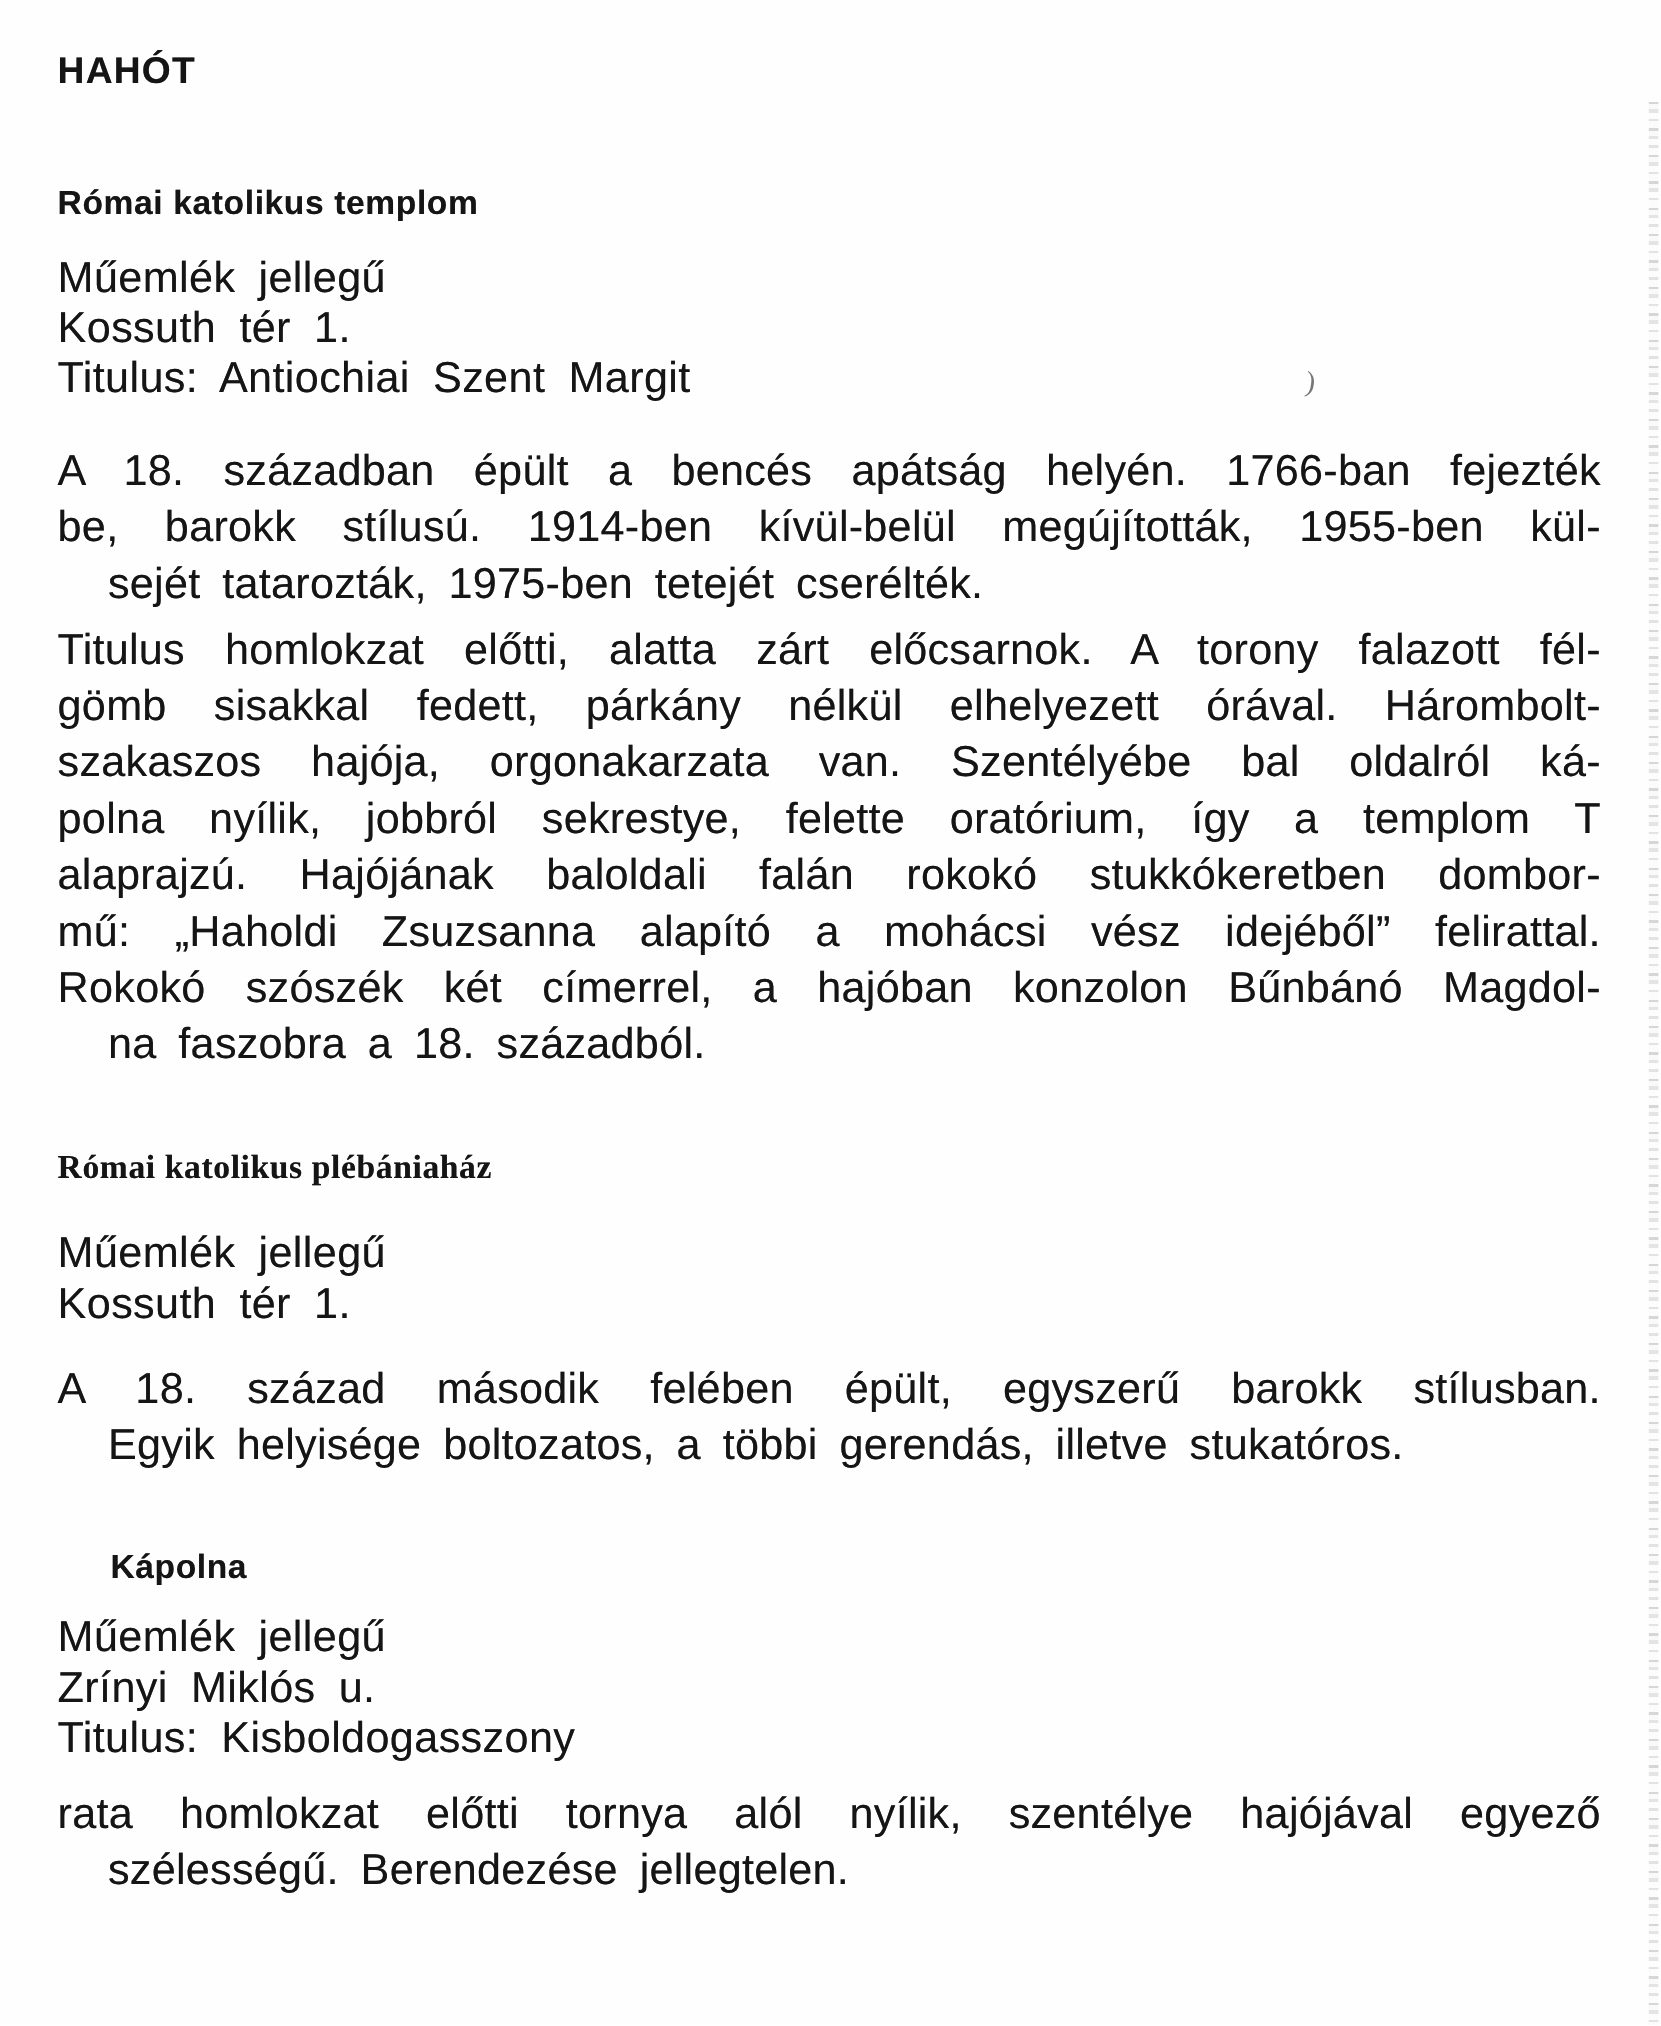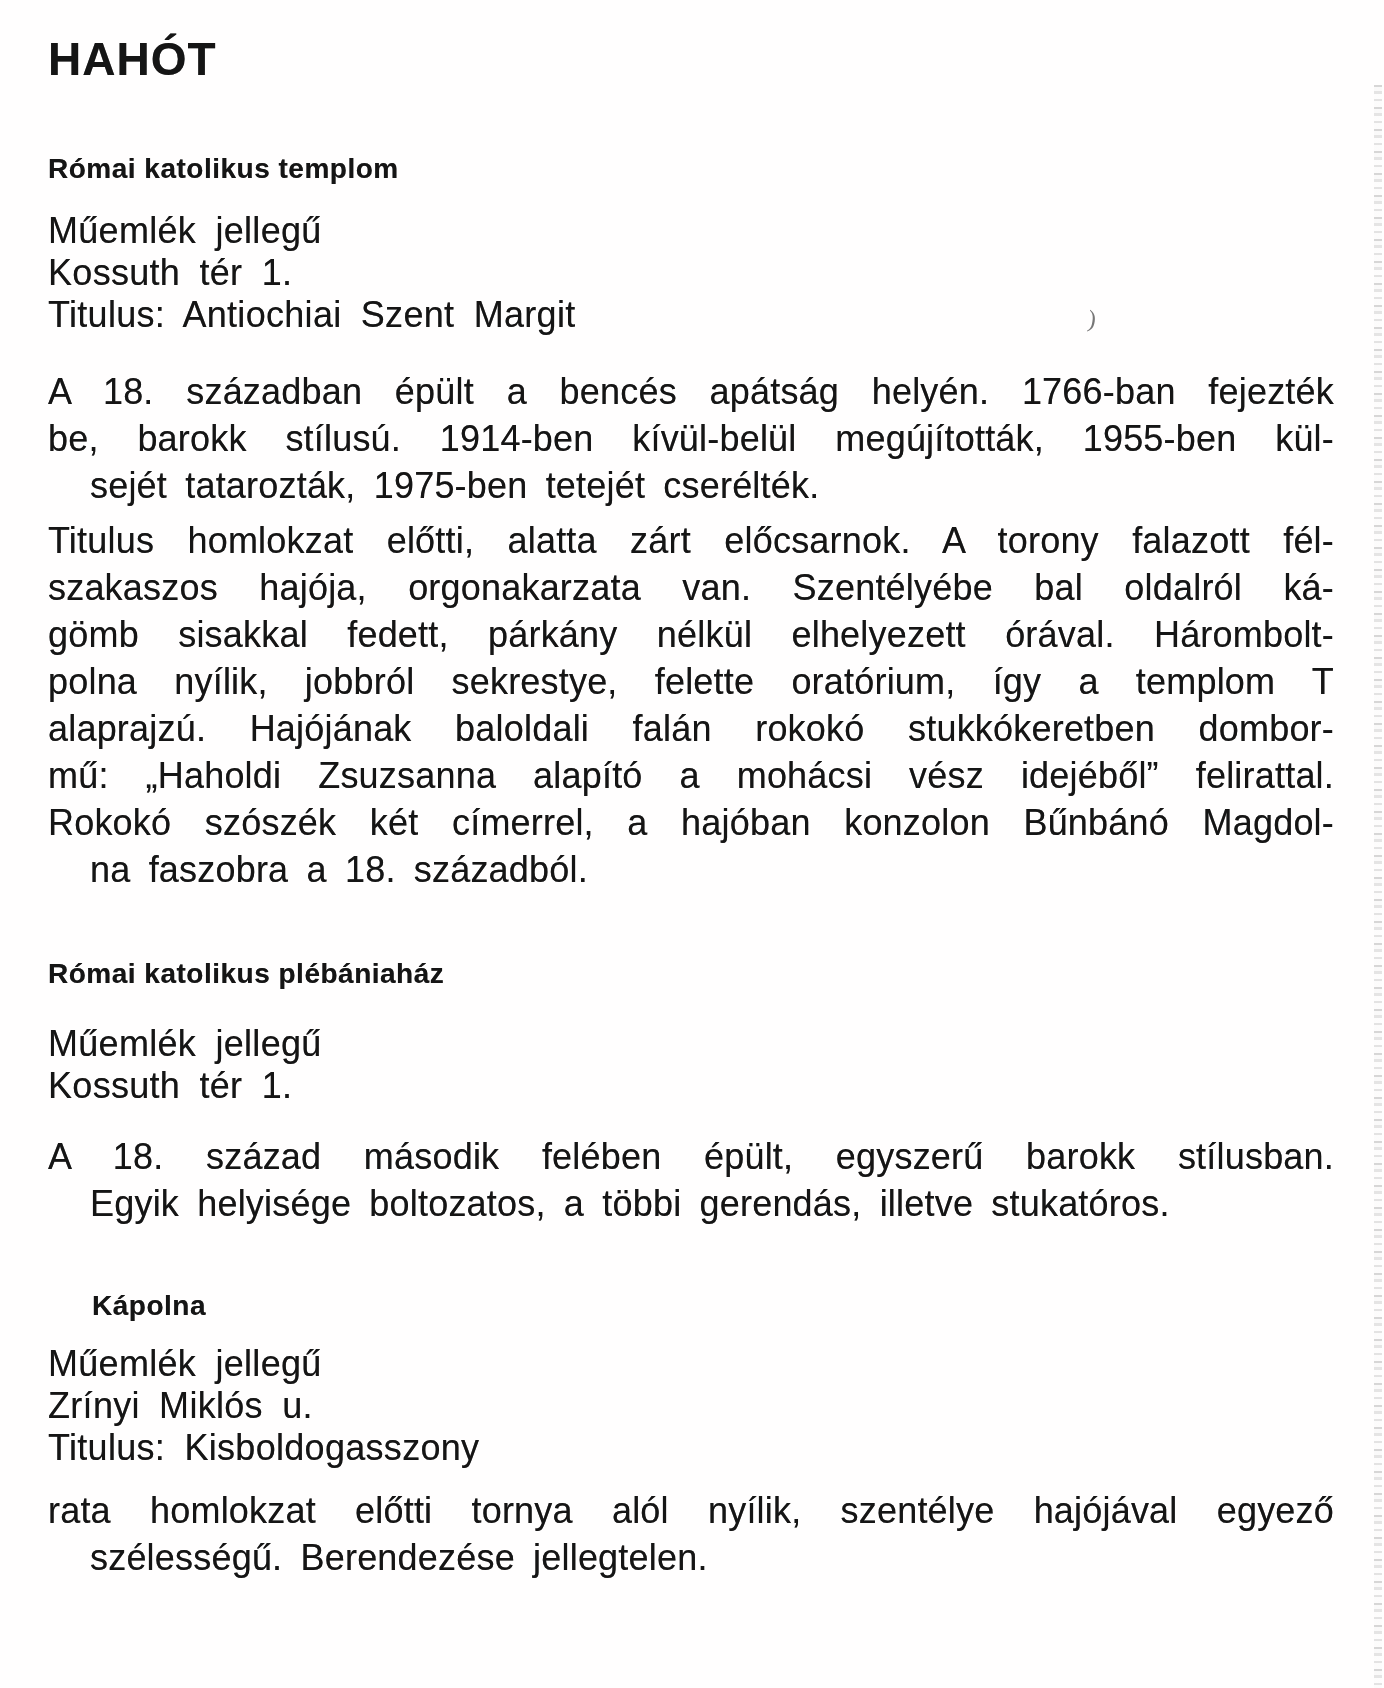--- a/index.html
+++ b/index.html
@@ -17,34 +17,34 @@
     font-family: "Liberation Sans", "DejaVu Sans", sans-serif;
     color: #161616;
     overflow: hidden;
   }
   .ink {
     color: #151515;
     text-shadow: 0 0 0.5px rgba(10,10,10,0.55);
   }
   h1.doc-title {
     margin: 6px 0 0 0;
-    font-size: 46px;
+    font-size: 31px;
     line-height: 50px;
     font-weight: bold;
     letter-spacing: 1px;
   }
   h2.section-heading {
     margin: 0;
     font-size: 28px;
     line-height: 46px;
     font-weight: bold;
     letter-spacing: 0.5px;
   }
   .s1 h2 { margin-top: 62px; }
-  .s2 h2 { margin-top: 58px; }
+  .s2 h2 { margin-top: 58px; font-family: Liberation Serif, serif; }
   .s3 h2 { margin-top: 56px; margin-left: 44px; }
   .details {
     margin-top: 18px;
   }
   .s2 .details { margin-top: 26px; }
   .s3 .details { margin-top: 14px; }
   .detail {
     font-size: 36px;
     line-height: 42px;
     word-spacing: 9px;
@@ -115,22 +115,22 @@
       <div class="detail ink">Kossuth tér 1.</div>
       <div class="detail ink">Titulus: Antiochiai Szent Margit</div>
     </div>
     <div class="para para-first">
       <div class="line ink">A 18. században épült a bencés apátság helyén. 1766-ban fejezték</div>
       <div class="line ink">be, barokk stílusú. 1914-ben kívül-belül megújították, 1955-ben kül-</div>
       <div class="line last ink">sejét tatarozták, 1975-ben tetejét cserélték.</div>
     </div>
     <div class="para para-follow">
       <div class="line ink">Titulus homlokzat előtti, alatta zárt előcsarnok. A torony falazott fél-</div>
+      <div class="line ink">gömb sisakkal fedett, párkány nélkül elhelyezett órával. Hárombolt-</div>
       <div class="line ink">szakaszos hajója, orgonakarzata van. Szentélyébe bal oldalról ká-</div>
-      <div class="line ink">gömb sisakkal fedett, párkány nélkül elhelyezett órával. Hárombolt-</div>
       <div class="line ink">polna nyílik, jobbról sekrestye, felette oratórium, így a templom T</div>
       <div class="line ink">alaprajzú. Hajójának baloldali falán rokokó stukkókeretben dombor-</div>
       <div class="line ink">mű: „Haholdi Zsuzsanna alapító a mohácsi vész idejéből” felirattal.</div>
       <div class="line ink">Rokokó szószék két címerrel, a hajóban konzolon Bűnbánó Magdol-</div>
       <div class="line last ink">na faszobra a 18. századból.</div>
     </div>
   </section>
 
   <section class="s2">
     <h2 class="section-heading ink">Római katolikus plébániaház</h2>

